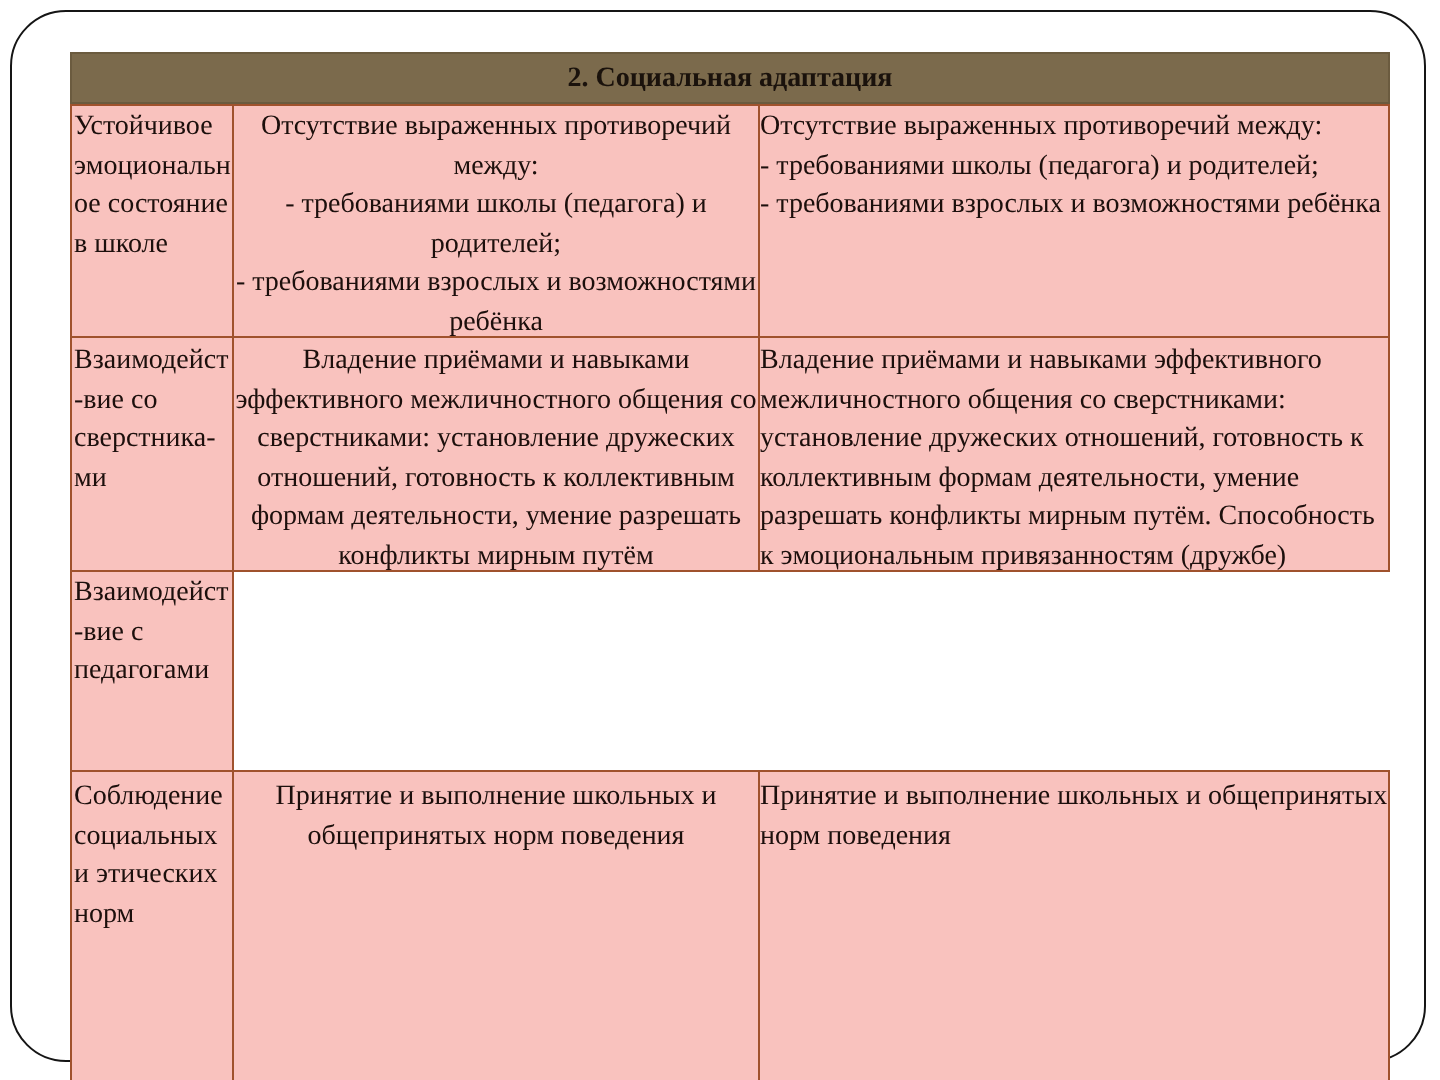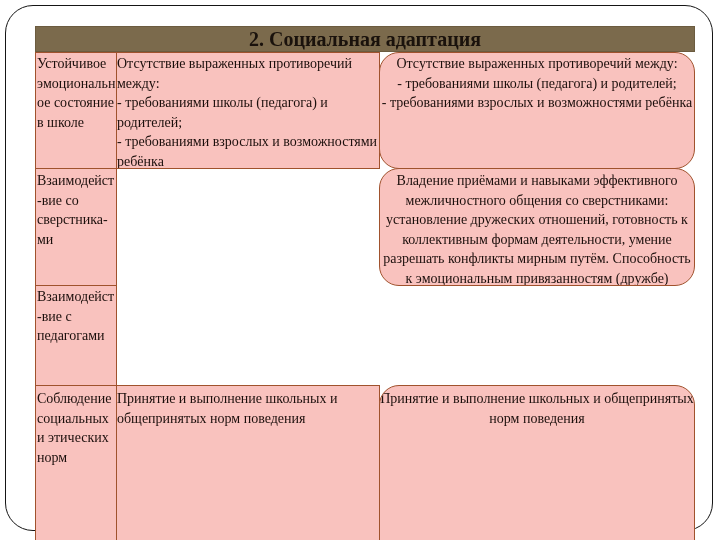--- a/index.html
+++ b/index.html
@@ -40,21 +40,21 @@
       position: absolute;
       left: 0;
       top: 0;
       width: 660px;
       height: 26px;
       background: #7b6a4c;
       border: 1px solid #6b5b3f;
       box-sizing: border-box;
       text-align: center;
       font-weight: bold;
-      font-size: 20px;
+      font-size: 14px;
       line-height: 25px;
       color: #1a120c;
     }
     .row {
       position: absolute;
       left: 0;
       width: 592px;
     }
     .cell {
       position: absolute;
@@ -62,22 +62,22 @@
       height: 100%;
       background: #f9c2be;
       border: 1px solid #a0522d;
       box-sizing: border-box;
       font-size: 14px;
       line-height: 19.5px;
       white-space: pre;
       overflow: hidden;
     }
     .c1 { left: 0; width: 82px; text-align: left; padding-left: 1px; }
-    .c2 { left: 81px; width: 264px; text-align: left; }
-    .c3 { left: 344px; width: 316px; text-align: center; border-radius: 20px; }
+    .c2 { left: 81px; width: 264px; text-align: center; }
+    .c3 { left: 344px; width: 316px; text-align: left; }
     .r1 { top: 26px; height: 117px; }
     .r2 { top: 142px; height: 118px; }
     .r3 { top: 259px; height: 101px; }
     .r4 { top: 359px; height: 190px; }
     .r1 .cell { padding-top: 1px; }
     .r2 .cell { padding-top: 2px; }
     .r3 .cell { padding-top: 1px; }
     .r4 .cell { padding-top: 3px; }
     .r4 .c1 { line-height: 19.5px; }
   </style>
@@ -104,20 +104,26 @@
       <div class="cell c3">Отсутствие выраженных противоречий между:
 - требованиями школы (педагога) и родителей;
 - требованиями взрослых и возможностями ребёнка</div>
     </div>
 
     <div class="row r2">
       <div class="cell c1">Взаимодейст
 -вие со
 сверстника-
 ми</div>
+      <div class="cell c2">Владение приёмами и навыками
+эффективного межличностного общения со
+сверстниками: установление дружеских
+отношений, готовность к коллективным
+формам деятельности, умение разрешать
+конфликты мирным путём</div>
       <div class="cell c3">Владение приёмами и навыками эффективного
 межличностного общения со сверстниками:
 установление дружеских отношений, готовность к
 коллективным формам деятельности, умение
 разрешать конфликты мирным путём. Способность
 к эмоциональным привязанностям (дружбе)</div>
     </div>
 
     <div class="row r3">
       <div class="cell c1">Взаимодейст

